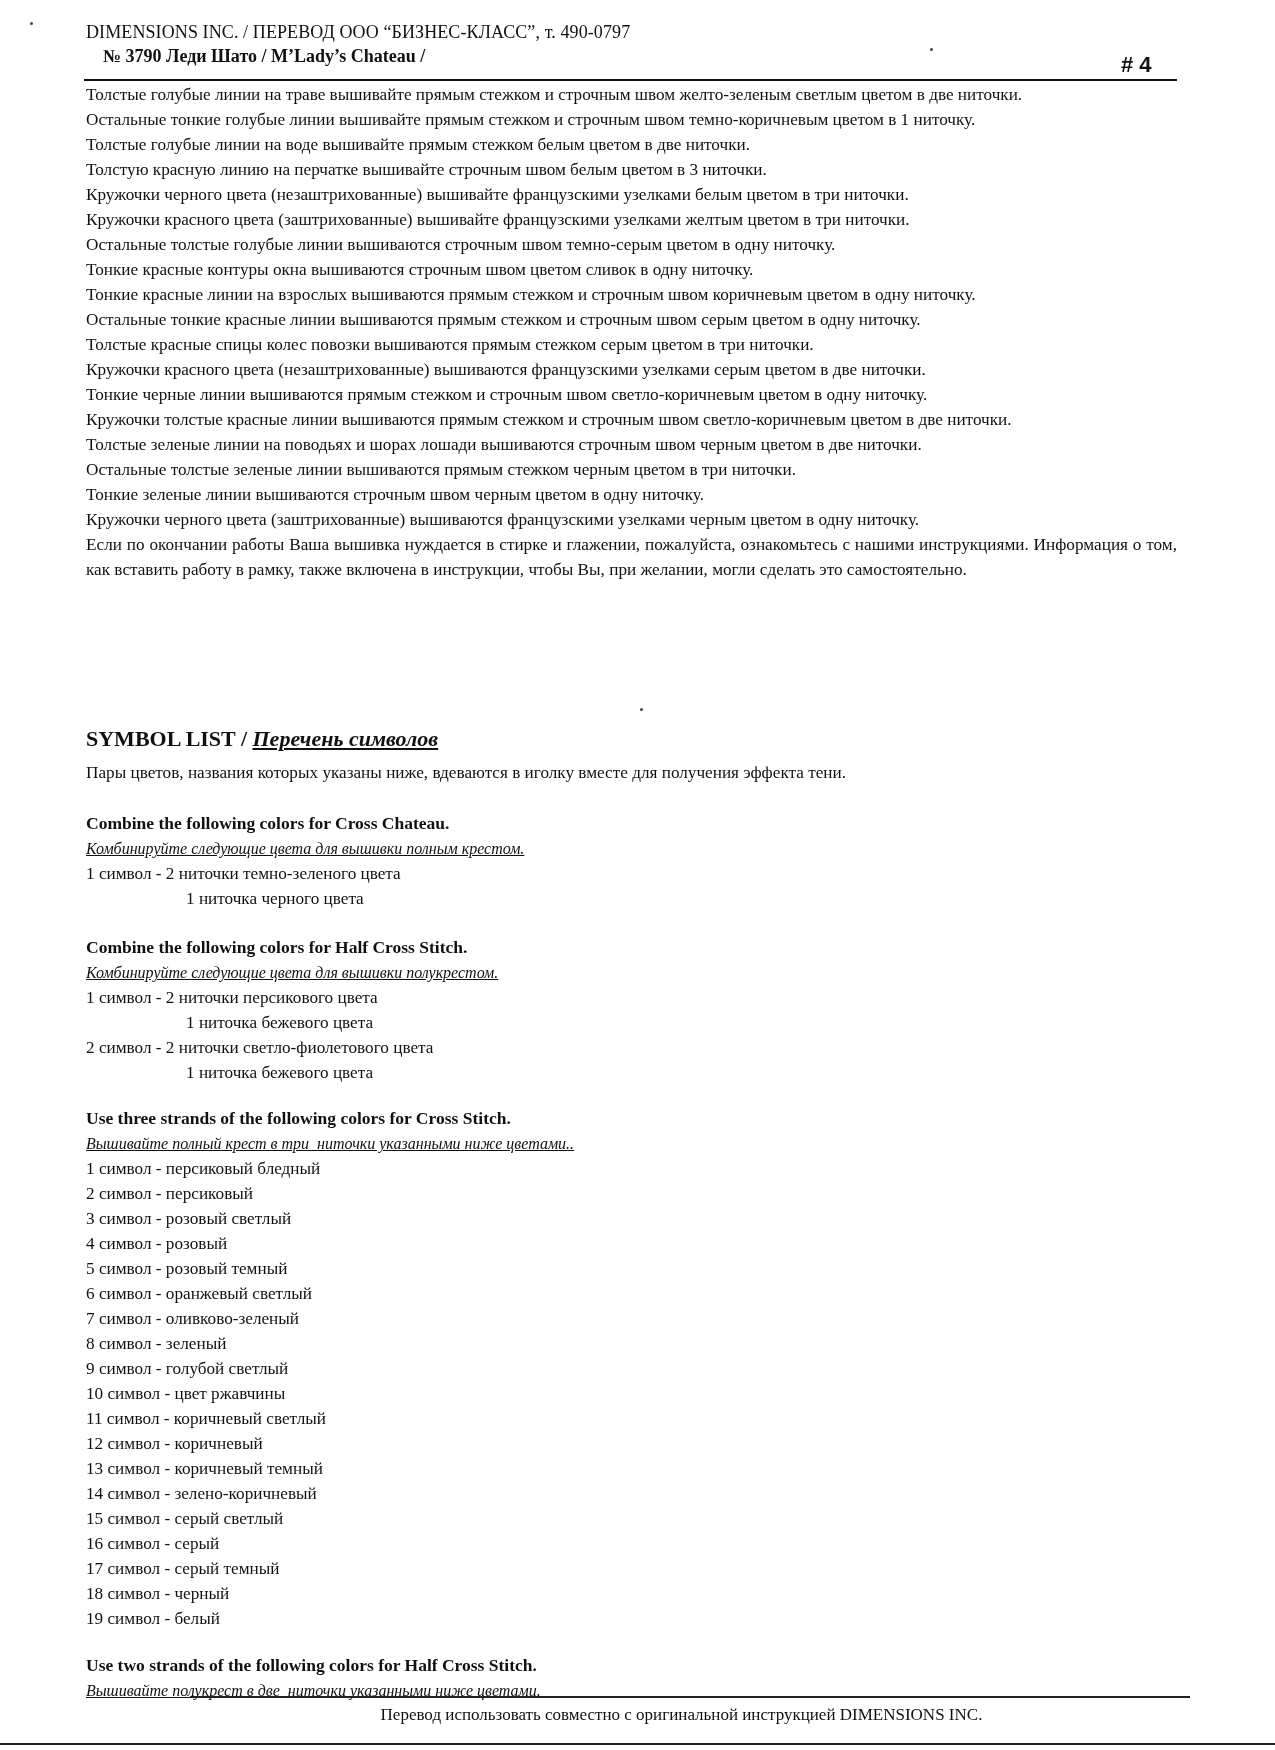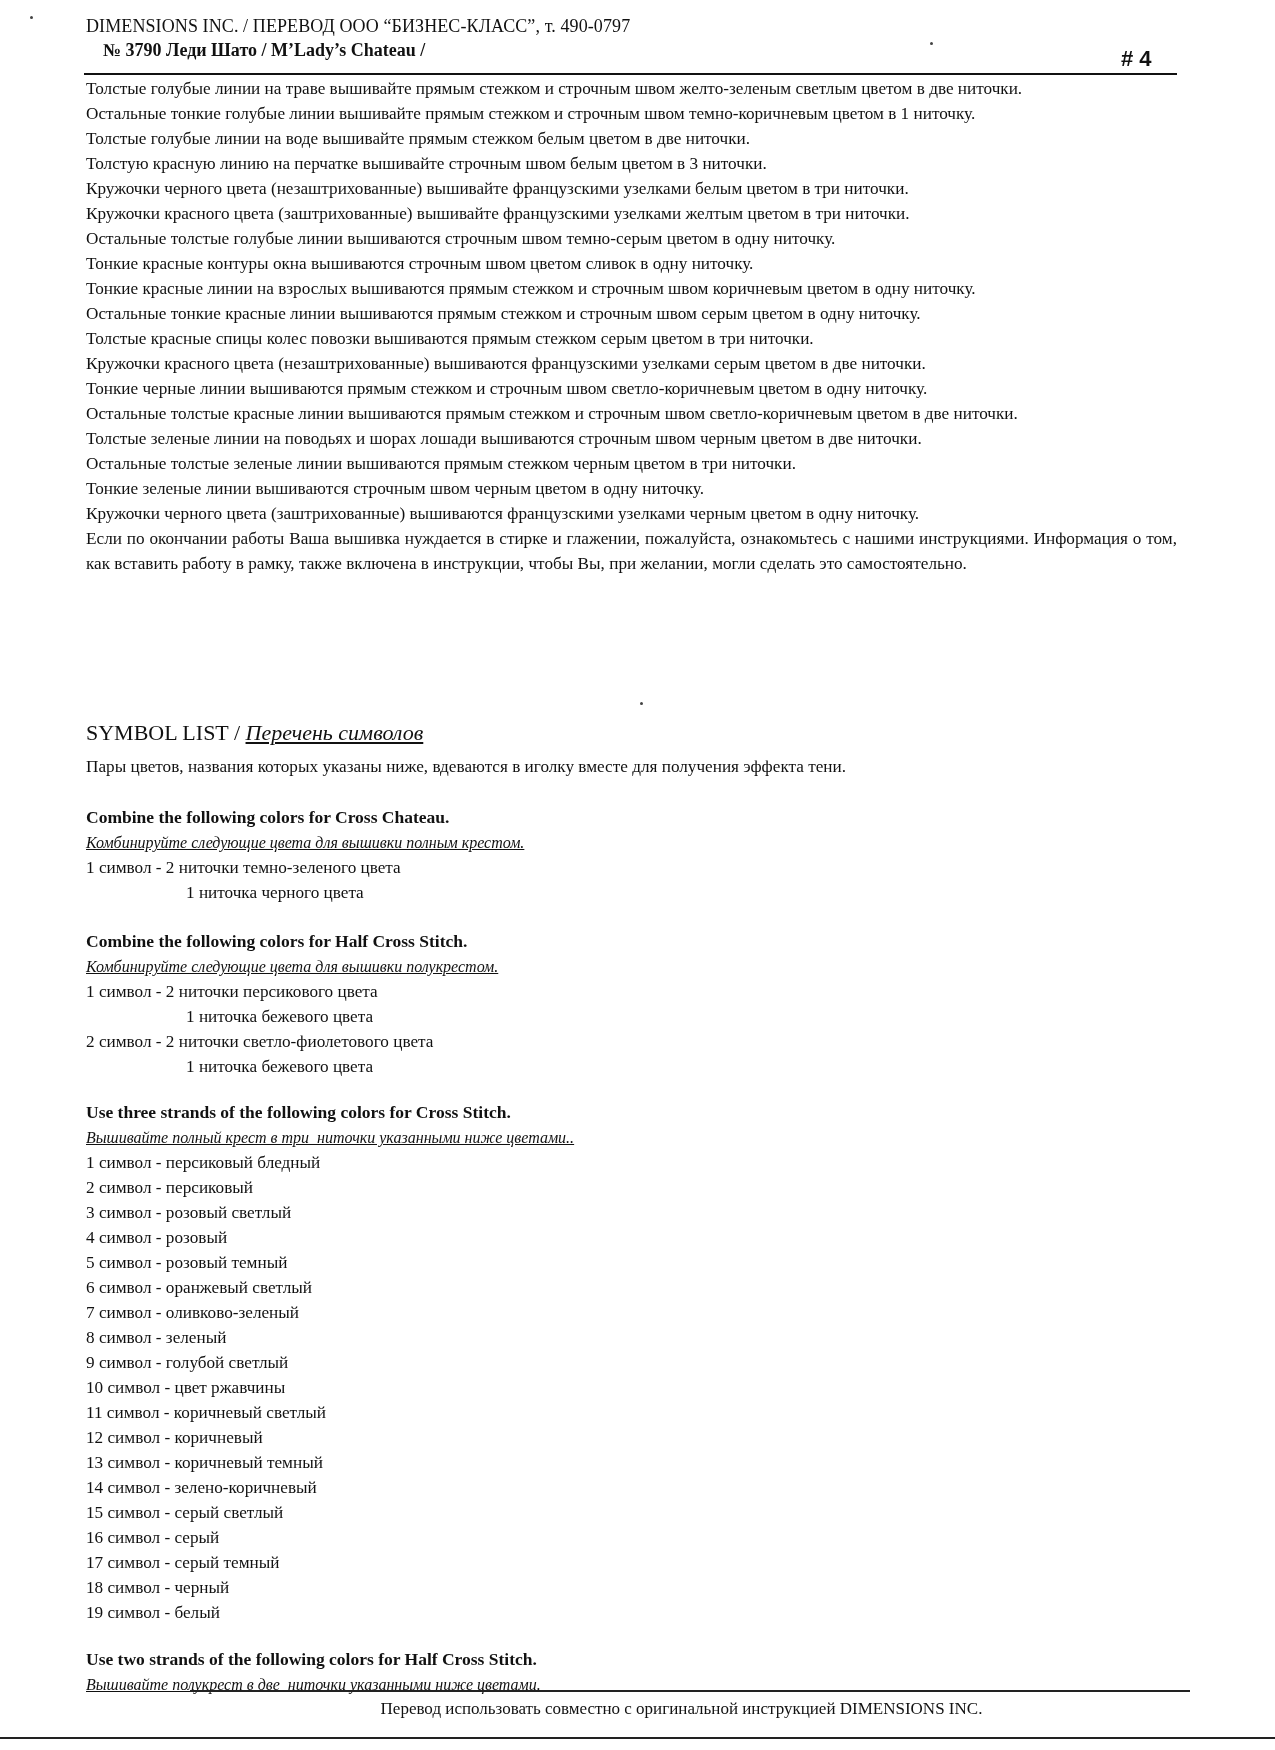--- a/index.html
+++ b/index.html
@@ -1,27 +1,27 @@
 <!DOCTYPE html>
 <html><head>
 <meta charset="utf-8">
 <style>
   html, body { margin: 0; padding: 0; background: #ffffff; }
   body {
     width: 1275px; height: 1750px; position: relative; overflow: hidden;
     font-family: "Liberation Serif", "DejaVu Serif", serif; color: #111;
   }
-  .page { position: absolute; left: 0; top: 2px; width: 1275px; height: 1504px; }
+  .page { position: absolute; left: 0; top: 8px; width: 1275px; height: 1504px; }
   .hdr1 { position: absolute; left: 86px; top: 14px; font-size: 18px; letter-spacing: 0.1px; }
   .hdr2 { position: absolute; left: 86px; top: 38px; font-size: 18px; font-weight: bold; margin-left: 17px; }
   .pagenum { position: absolute; left: 1121px; top: 44px; font-size: 22px; font-weight: bold; font-family: "Liberation Sans", sans-serif; }
   .rule-top { position: absolute; left: 84px; top: 71px; width: 1093px; height: 2px; background: #111; }
   .body-text { position: absolute; left: 86px; top: 74px; width: 1091px; font-size: 17.2px; line-height: 25px; text-align: justify; }
   .body-text p { margin: 0; }
-  .symbol-title { position: absolute; left: 86px; top: 718px; font-size: 22px; font-weight: normal; }
+  .symbol-title { position: absolute; left: 86px; top: 718px; font-size: 22px; font-weight: bold; }
   .symbol-title .ru { font-style: italic; text-decoration: underline; }
   .symbol-intro { position: absolute; left: 86px; top: 755px; font-size: 17.2px; }
   .section { position: absolute; left: 86px; font-size: 17.2px; line-height: 25px; }
   .section .en { font-weight: bold; font-size: 17.5px; }
   .section .ru { font-style: italic; text-decoration: underline; font-size: 16px; }
   .section .row { display: block; white-space: pre; }
   .section .indent { padding-left: 100px; }
   .sec1 { top: 803px; }
   .sec2 { top: 927px; }
   .sec3 { top: 1098px; }
@@ -49,21 +49,21 @@
       <p>Толстую красную линию на перчатке вышивайте строчным швом белым цветом в 3 ниточки.</p>
       <p>Кружочки черного цвета (незаштрихованные) вышивайте французскими узелками белым цветом в три ниточки.</p>
       <p>Кружочки красного цвета (заштрихованные) вышивайте французскими узелками желтым цветом в три ниточки.</p>
       <p>Остальные толстые голубые линии вышиваются строчным швом темно-серым цветом в одну ниточку.</p>
       <p>Тонкие красные контуры окна вышиваются строчным швом цветом сливок в одну ниточку.</p>
       <p>Тонкие красные линии на взрослых вышиваются прямым стежком и строчным швом коричневым цветом в одну ниточку.</p>
       <p>Остальные тонкие красные линии вышиваются прямым стежком и строчным швом серым цветом в одну ниточку.</p>
       <p>Толстые красные спицы колес повозки вышиваются прямым стежком серым цветом в три ниточки.</p>
       <p>Кружочки красного цвета (незаштрихованные) вышиваются французскими узелками серым цветом в две ниточки.</p>
       <p>Тонкие черные линии вышиваются прямым стежком и строчным швом светло-коричневым цветом в одну ниточку.</p>
-      <p>Остальные толстые красные линии вышиваются прямым стежком и строчным швом светло-коричневым цветом в две ниточки.</p>
+      <p>Кружочки толстые красные линии вышиваются прямым стежком и строчным швом светло-коричневым цветом в две ниточки.</p>
       <p>Толстые зеленые линии на поводьях и шорах лошади вышиваются строчным швом черным цветом в две ниточки.</p>
       <p>Остальные толстые зеленые линии вышиваются прямым стежком черным цветом в три ниточки.</p>
       <p>Тонкие зеленые линии вышиваются строчным швом черным цветом в одну ниточку.</p>
       <p>Кружочки черного цвета (заштрихованные) вышиваются французскими узелками черным цветом в одну ниточку.</p>
       <p>Если по окончании работы Ваша вышивка нуждается в стирке и глажении, пожалуйста, ознакомьтесь с нашими инструкциями. Информация о том, как вставить работу в рамку, также включена в инструкции, чтобы Вы, при желании, могли сделать это самостоятельно.</p>
     </div>
 
   <div class="symbol-title">
     <span>SYMBOL LIST / </span><span class="ru">Перечень символов</span>
   </div>

